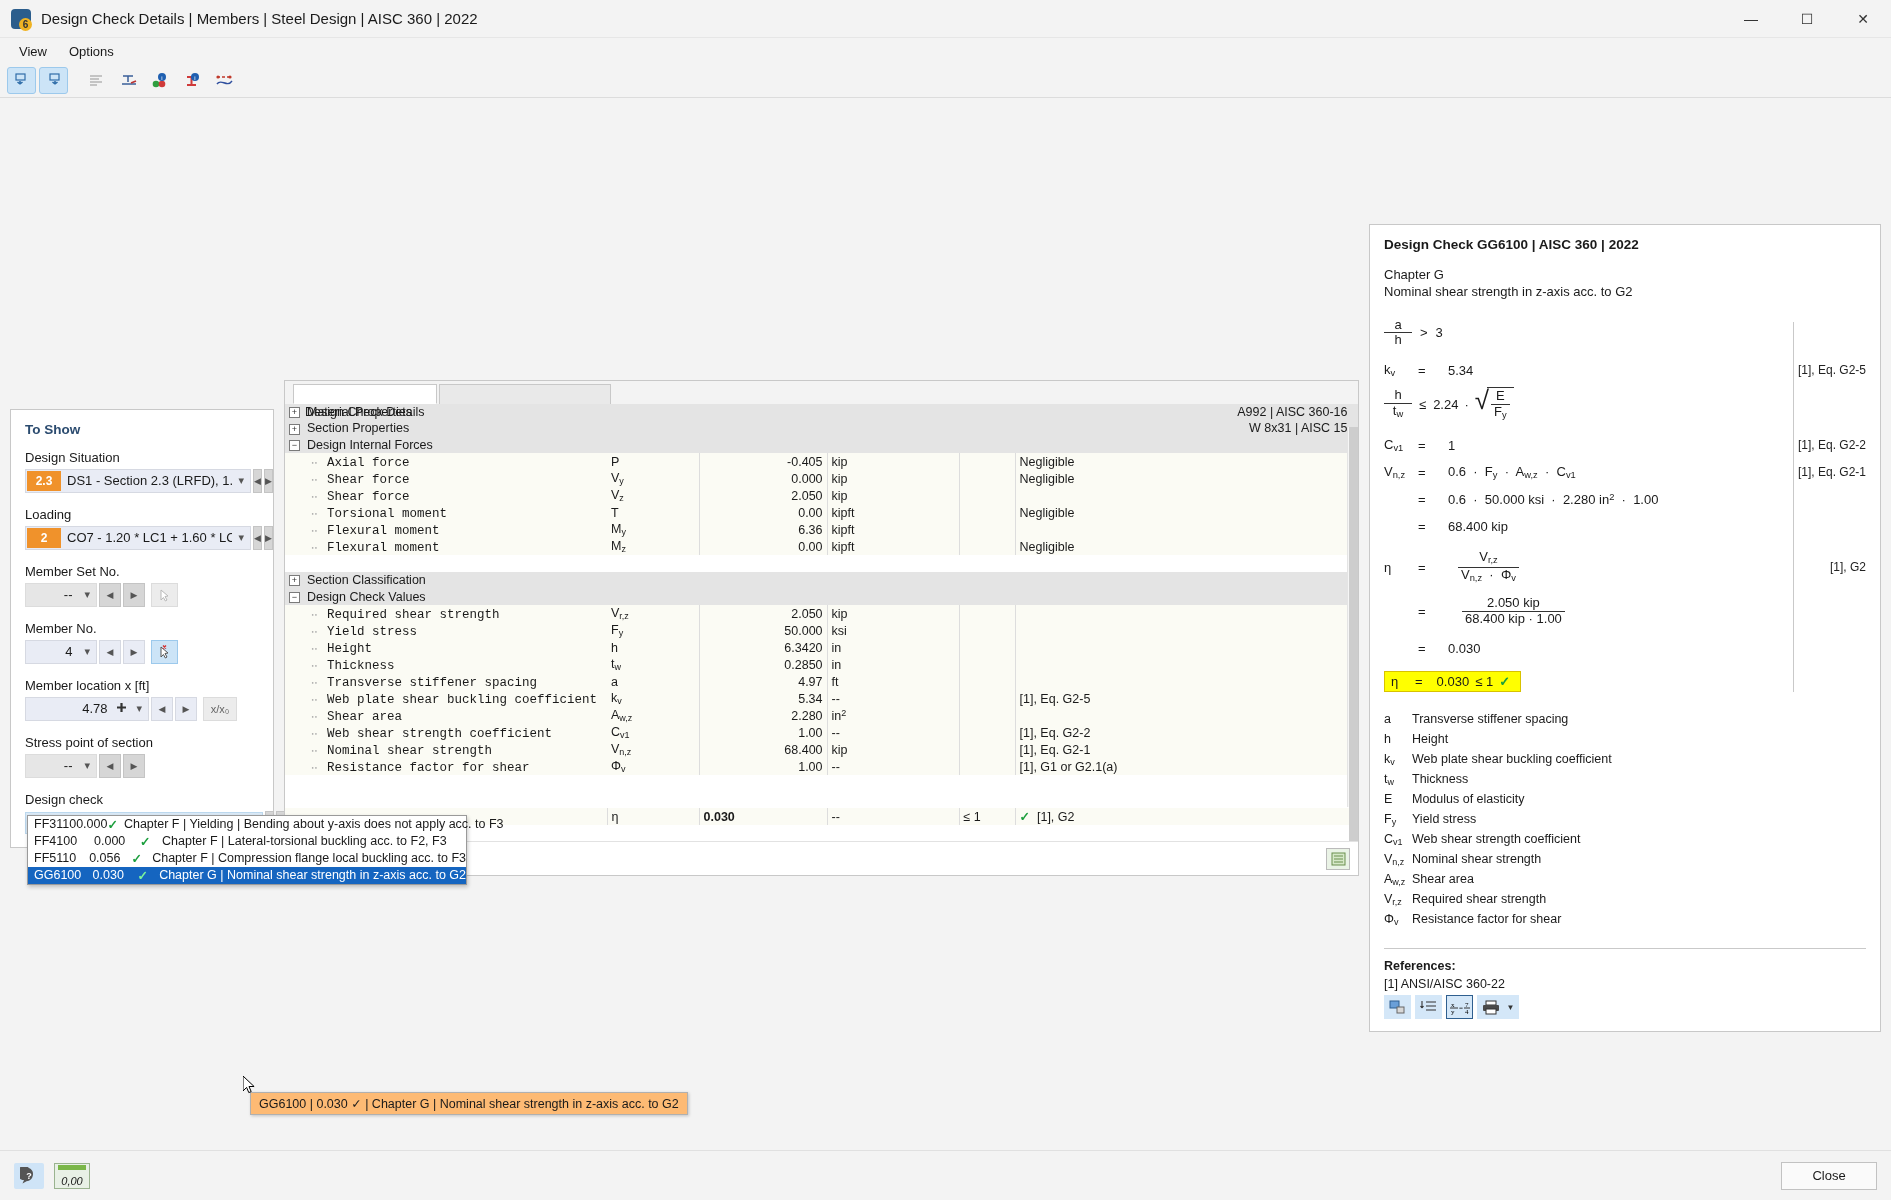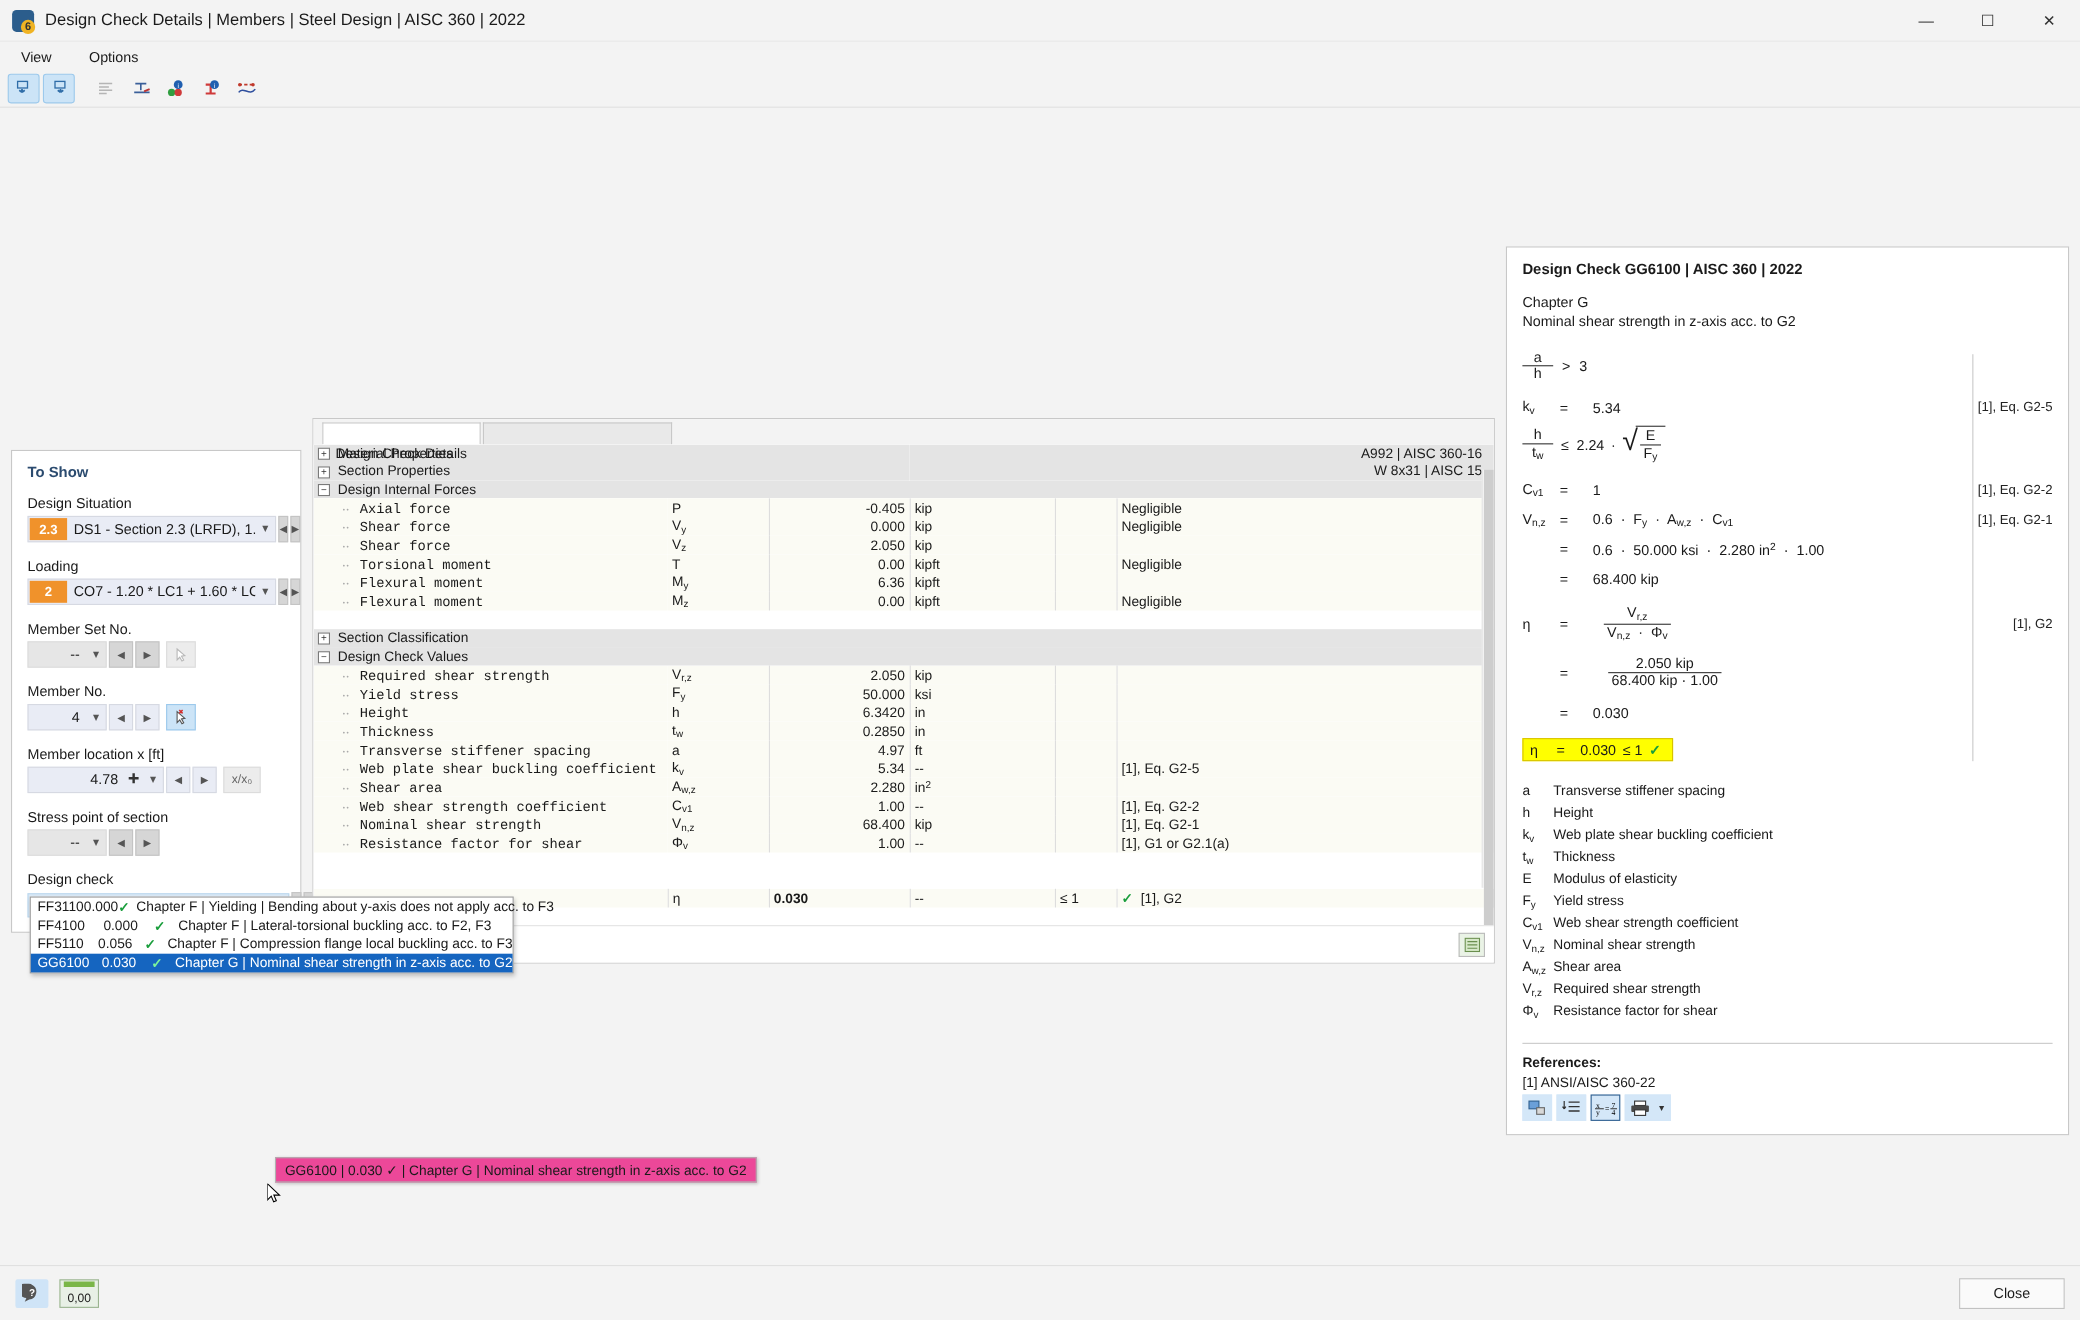--- a/index.html
+++ b/index.html
@@ -40,21 +40,21 @@
   }
   .title-text { font-size: 15px; color: #1a1a1a; }
   .win-btns { margin-left: auto; display: flex; height: 38px; }
   .win-btn {
     width: 56px; height: 38px; display: flex; align-items: center; justify-content: center;
     color: #333; font-size: 14px;
   }
   
   .menubar {
     height: 26px; min-height: 26px; display: flex; align-items: center;
-    background: #f3f3f3; padding-left: 10px; gap: 16px;
+    background: #f3f3f3; padding-left: 10px; gap: 4px;
   }
   .menu-item { padding: 3px 9px; font-size: 13px; color: #1a1a1a; }
   
   .toolbar {
     height: 34px; min-height: 34px; display: flex; align-items: center;
     padding-left: 7px; gap: 3px; background: #f3f3f3;
     border-bottom: 1px solid #dcdcdc;
   }
   .tb-btn {
     width: 29px; height: 27px; display: flex; align-items: center; justify-content: center;
@@ -124,22 +124,22 @@
   .dd-row .dd-id { width: 60px; }
   .dd-row .dd-val { width: 46px; }
   .dd-row .dd-chk { color: #1a9e3c; width: 16px; font-weight: bold; }
   .dd-row.sel .dd-chk { color: #7cf59b; }
   .dd-row .dd-txt { padding-left: 6px; white-space: nowrap; }
   .cursor-arrow {
     position: absolute; left: 232px; top: 666px; z-index: 60;
     width: 0; height: 0; pointer-events: none;
   }
   .tooltip {
-    position: absolute; left: 239px; top: 642px; z-index: 55;
-    background: #ec4899; border: 1px solid #b0b0b0; padding: 3px 8px;
+    position: absolute; left: 239px; top: 682px; z-index: 55;
+    background: #fdba74; border: 1px solid #b0b0b0; padding: 3px 8px;
     font-size: 12.5px; white-space: nowrap;
     box-shadow: 1px 1px 3px rgba(0,0,0,.2);
   }
   
   .center-panel {
     flex: 1; display: flex; flex-direction: column; position: relative;
     background: #fff; border: 1px solid #c8c8c8; min-width: 0;
   }
   .tabs { display: flex; height: 23px; background: #f3f3f3; padding-left: 8px; padding-top: 3px; }
   .tab {
@@ -222,21 +222,21 @@
     padding: 0 14px; border-top: 1px solid #e0e0e0;
   }
   .sb-left { display: flex; align-items: center; gap: 10px; }
   .sb-btn {
     width: 30px; height: 26px; background: #cfe4f7; display: flex;
     align-items: center; justify-content: center; border-radius: 2px;
   }
   .sb-num {
     width: 36px; height: 26px; background: #e8f0e6; border: 1px solid #9ab38f;
     font-size: 11px; display: flex; align-items: flex-end; justify-content: center;
-    padding-bottom: 1px; position: relative;
+    padding-bottom: 1px; position: relative; font-style: italic;
   }
   .sb-num::before {
     content: ""; position: absolute; top: 1px; left: 3px; right: 3px; height: 5px;
     background: #7ab648;
   }
   .close-btn {
     margin-left: auto; width: 96px; height: 28px; background: #fafafa;
     border: 1px solid #c2c2c2; font-size: 13px;
     display: flex; align-items: center; justify-content: center;
   }

